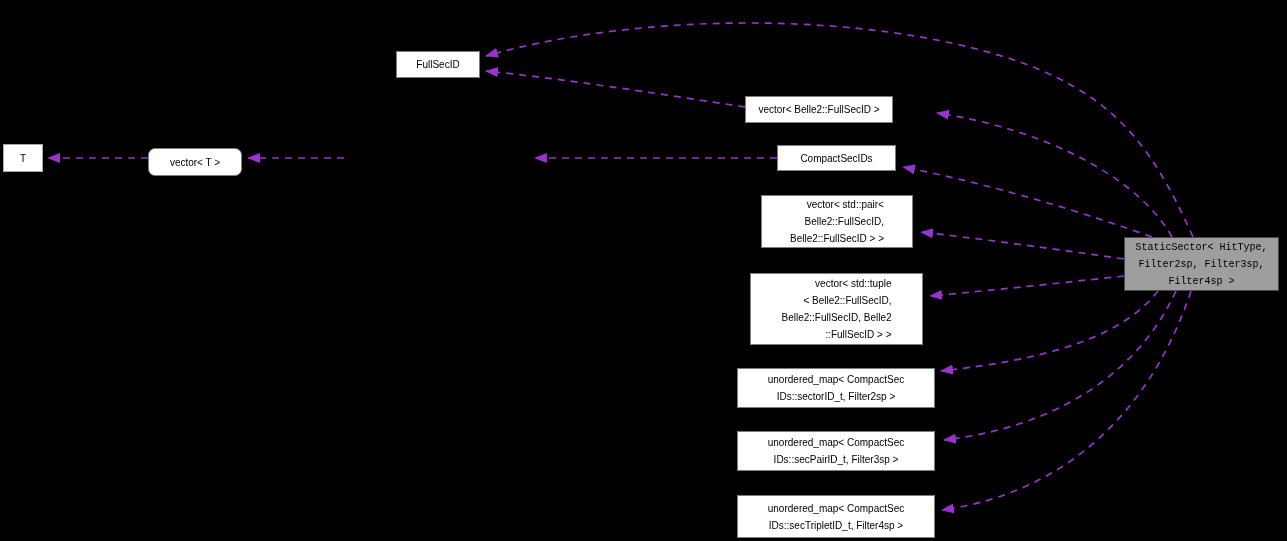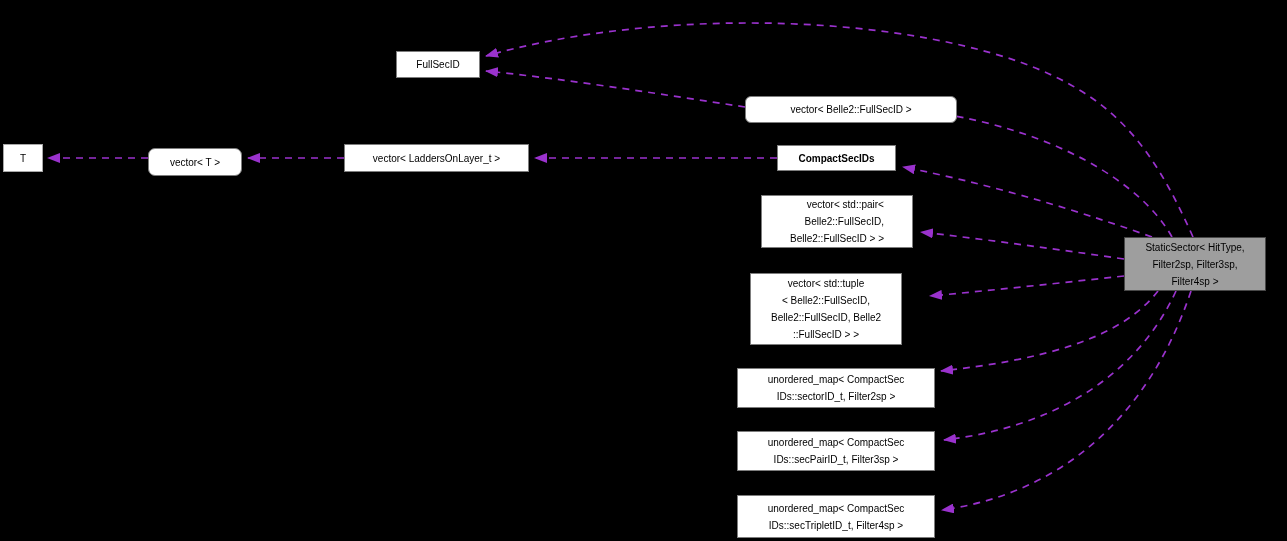--- a/index.html
+++ b/index.html
@@ -64,45 +64,44 @@
     <path class="edge" d="M 1152 237 Q 1020 190 903 167" marker-end="url(#arrow)"></path>
     <path class="edge" d="M 1124 259 C 1055 249 990 240 921 232" marker-end="url(#arrow)"></path>
     <path class="edge" d="M 1124 276 C 1060 283 995 290 930 296" marker-end="url(#arrow)"></path>
     <path class="edge" d="M 1158 291 C 1120 340 1040 360 941 371" marker-end="url(#arrow)"></path>
     <path class="edge" d="M 1176 291 C 1135 380 1048 428 944 440" marker-end="url(#arrow)"></path>
     <path class="edge" d="M 1191 291 C 1148 420 1058 494 942 510" marker-end="url(#arrow)"></path>
   </svg>
 
   <div class="node" style="left:396px; top:51px; width:84px; height:27px;">FullSecID</div>
 
-  <div class="node" style="left:745px; top:96px; width:212px; height:27px;border-radius:6px;">vector&lt; Belle2::FullSecID &gt;</div>
+  <div class="node" style="left:745px; top:96px; width:148px; height:27px;">vector&lt; Belle2::FullSecID &gt;</div>
 
   <div class="node plain" style="left:3px; top:144px; width:40px; height:28px;">T</div>
 
   <div class="node" style="left:148px; top:148px; width:94px; height:28px;border-radius:7px;">vector&lt; T &gt;</div>
 
-  <div class="node" style="left:344px; top:144px; width:185px; height:28px;">vector&lt; LaddersOnLayer_t &gt;</div>
 
-  <div class="node" style="left:777px; top:145px; width:119px; height:26px;font-weight:bold;">CompactSecIDs</div>
+  <div class="node" style="left:777px; top:145px; width:119px; height:26px;">CompactSecIDs</div>
 
   <div class="node" style="left:761px; top:195px; width:152px; height:53px;text-align:right;">vector&lt; std::pair&lt;
 Belle2::FullSecID,
 Belle2::FullSecID &gt; &gt;</div>
 
-  <div class="node" style="left:750px; top:273px; width:152px; height:72px;">vector&lt; std::tuple
+  <div class="node" style="left:750px; top:273px; width:173px; height:72px;text-align:right;">vector&lt; std::tuple
 &lt; Belle2::FullSecID,
 Belle2::FullSecID, Belle2
 ::FullSecID &gt; &gt;</div>
 
   <div class="node" style="left:737px; top:368px; width:198px; height:40px;">unordered_map&lt; CompactSec
 IDs::sectorID_t, Filter2sp &gt;</div>
 
   <div class="node" style="left:737px; top:431px; width:198px; height:40px;">unordered_map&lt; CompactSec
 IDs::secPairID_t, Filter3sp &gt;</div>
 
   <div class="node" style="left:737px; top:495px; width:198px; height:43px;">unordered_map&lt; CompactSec
 IDs::secTripletID_t, Filter4sp &gt;</div>
 
-  <div class="node main" style="left:1124px; top:237px; width:142px; height:54px;">StaticSector&lt; HitType,
+  <div class="node main" style="left:1124px; top:237px; width:155px; height:54px;font-family:Liberation Mono, monospace;">StaticSector&lt; HitType,
 Filter2sp, Filter3sp,
 Filter4sp &gt;</div>
 
 </div>
 
 </body></html>

